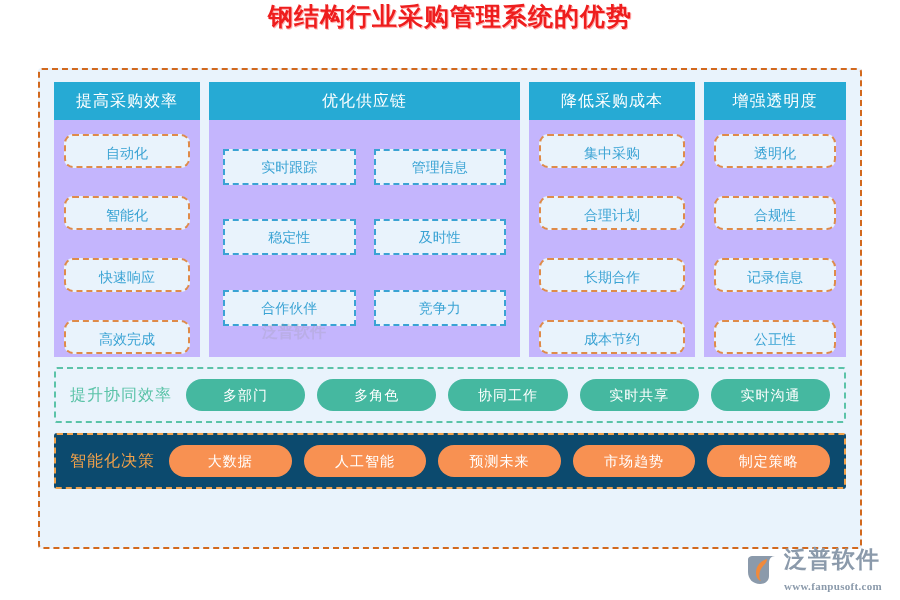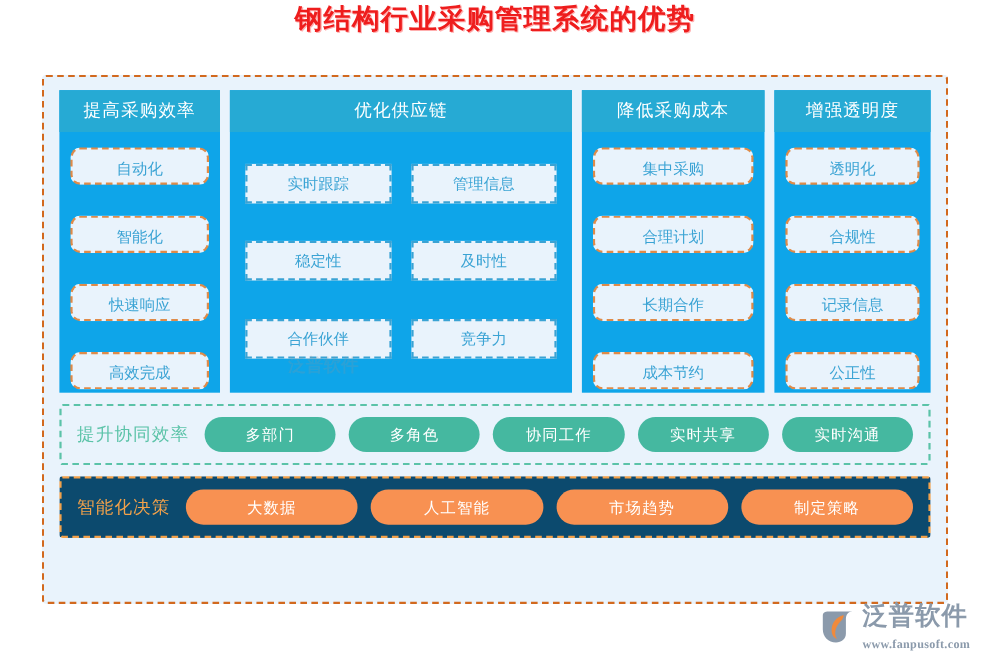--- a/index.html
+++ b/index.html
@@ -33,21 +33,21 @@
     padding: 12px 14px 10px 14px;
   }
 
   
   .columns {
     display: flex;
     gap: 9px;
     height: 275px;
   }
   .col {
-    background: #0ea5e9;
+    background: #c4b5fd;
     display: flex;
     flex-direction: column;
   }
   .col-1 { width: 146px; }
   .col-2 { width: 311px; }
   .col-3 { width: 166px; }
   .col-4 { width: 142px; }
 
   .col-head {
     background: #26aad4;
@@ -245,20 +245,21 @@
       <div class="pill pill-teal">实时共享</div>
       <div class="pill pill-teal">实时沟通</div>
     </div>
   </div>
 
   <div class="band band-orange">
     <div class="band-label">智能化决策</div>
     <div class="pill-row">
       <div class="pill pill-orange">大数据</div>
       <div class="pill pill-orange">人工智能</div>
+      <div class="pill pill-orange">预测未来</div>
       <div class="pill pill-orange">市场趋势</div>
       <div class="pill pill-orange">制定策略</div>
     </div>
   </div>
 
 </div>
 
 <div class="watermark">泛普软件</div>
 
 <div class="logo">

